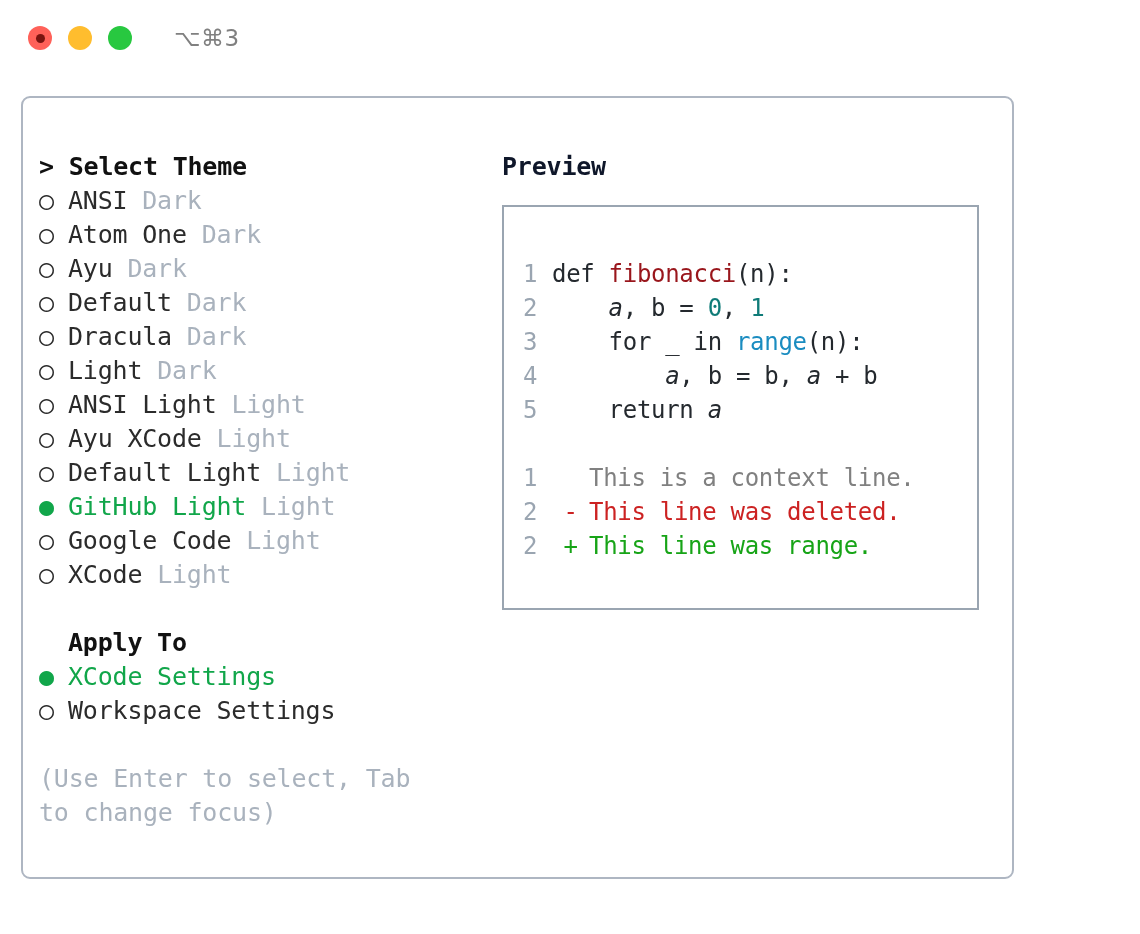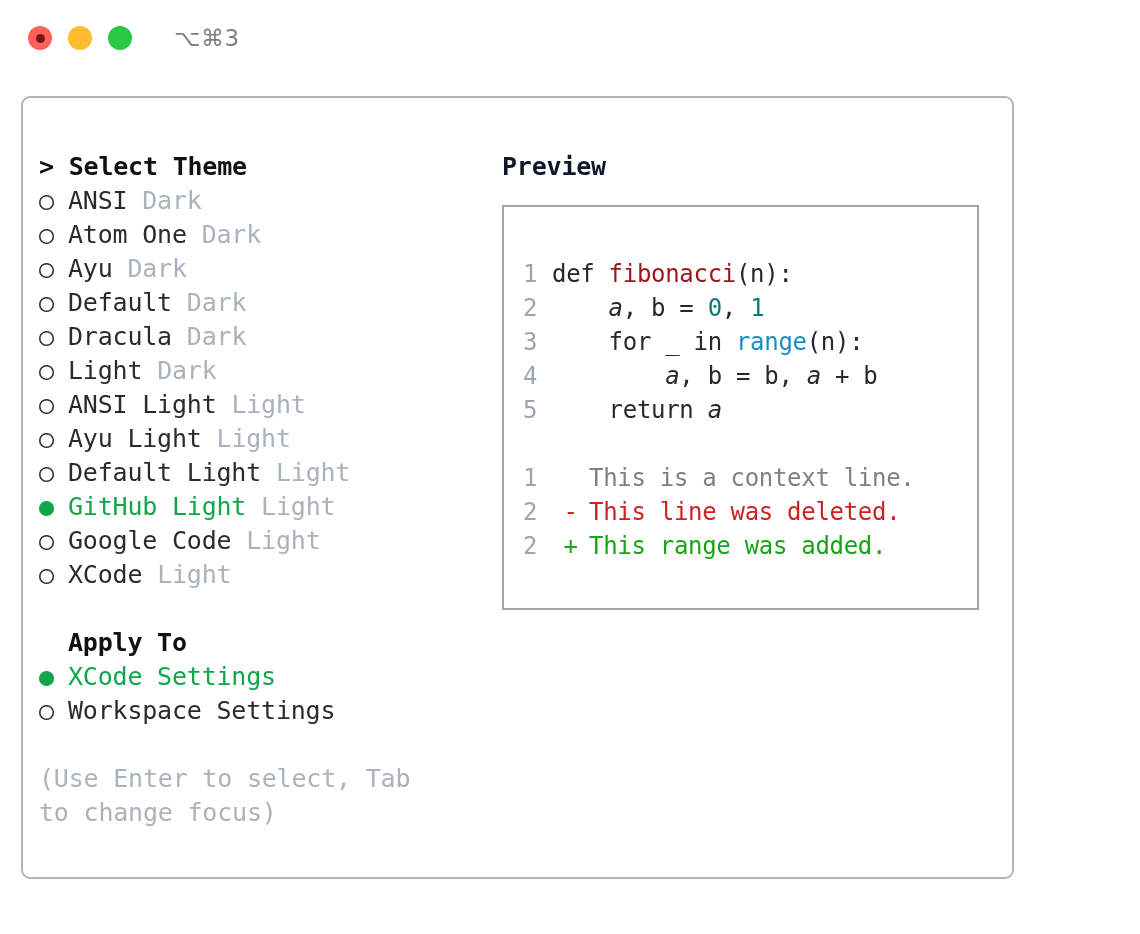--- a/index.html
+++ b/index.html
@@ -260,21 +260,21 @@
 
           <div class="opt-row">
             <span class="marker off">○</span>
             <span class="opt-label">ANSI Light</span>
             <span>&nbsp;</span>
             <span class="opt-kind">Light</span>
           </div>
 
           <div class="opt-row">
             <span class="marker off">○</span>
-            <span class="opt-label">Ayu Light</span>
+            <span class="opt-label">Ayu XCode</span>
             <span>&nbsp;</span>
             <span class="opt-kind">Light</span>
           </div>
 
           <div class="opt-row">
             <span class="marker off">○</span>
             <span class="opt-label">Default Light</span>
             <span>&nbsp;</span>
             <span class="opt-kind">Light</span>
           </div>
@@ -376,21 +376,21 @@
               <span class="diff-ctx">This is a context line.</span>
             </div>
             <div class="diff-line">
               <span class="lineno">2</span>
               <span class="diff-sign diff-del">-</span>
               <span class="diff-del">This line was deleted.</span>
             </div>
             <div class="diff-line">
               <span class="lineno">2</span>
               <span class="diff-sign diff-add">+</span>
-              <span class="diff-add">This range was added.</span>
+              <span class="diff-add">This line was range.</span>
             </div>
           </div>
 
         </div>
       </div>
 
     </div>
   </div>
 </div>
 

